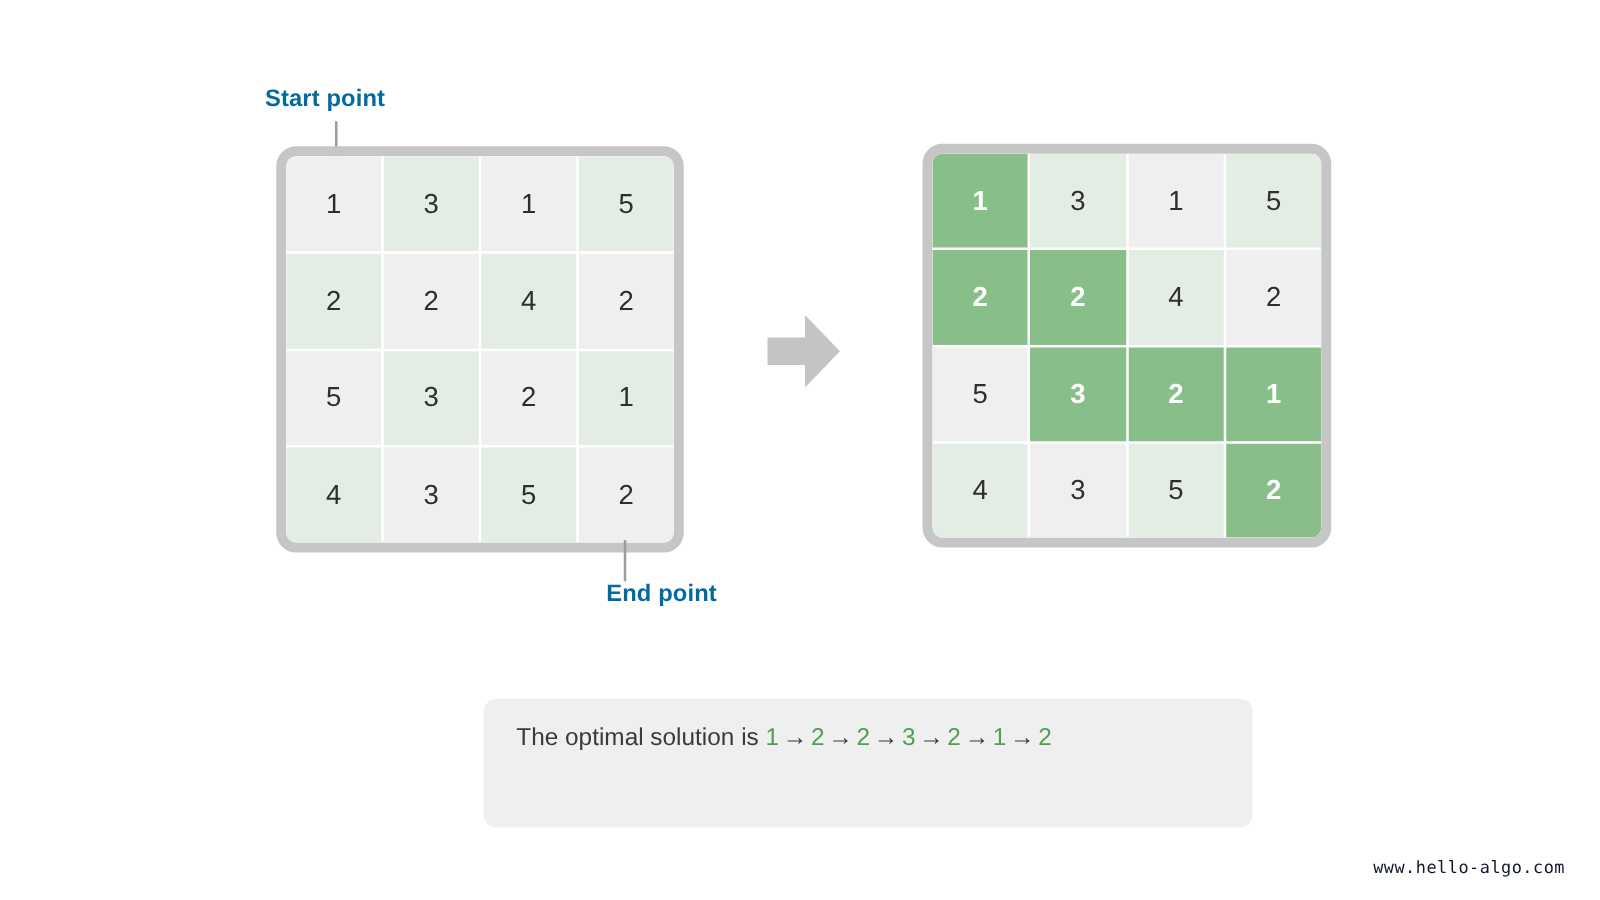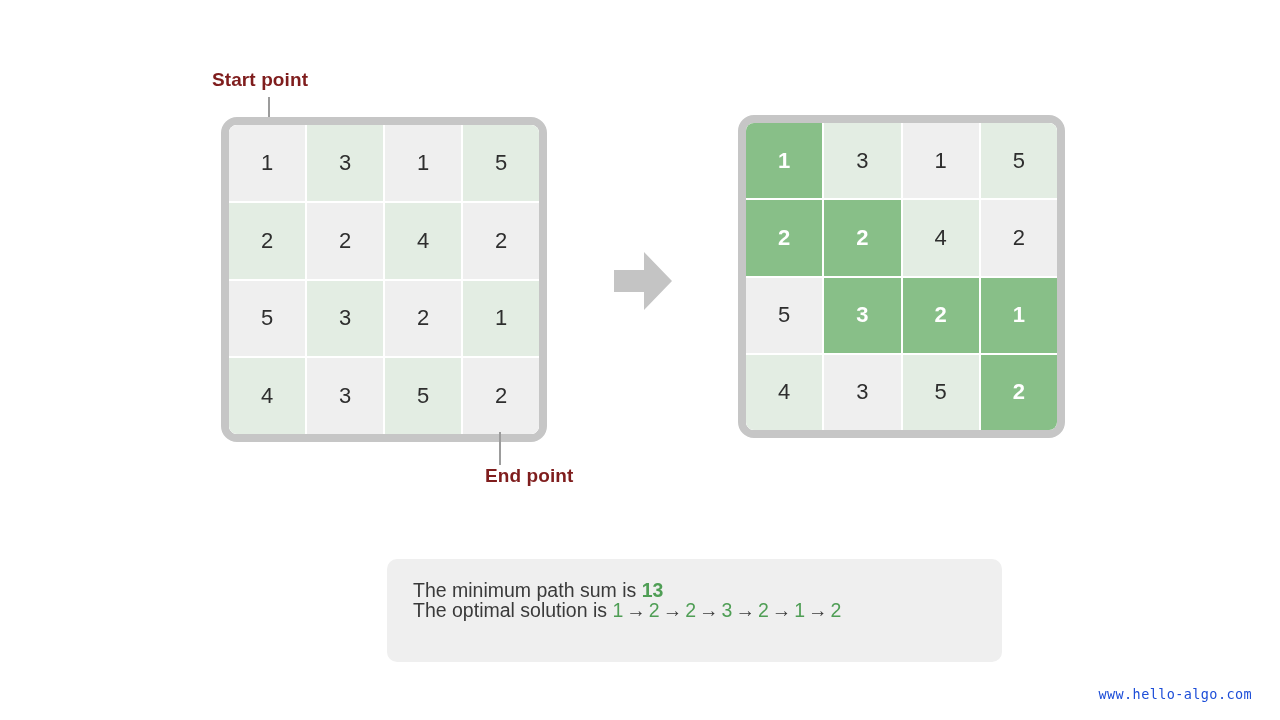--- a/index.html
+++ b/index.html
@@ -18,21 +18,21 @@
   .stage {
     position: absolute;
     inset: 0;
   }
 
   
   .anno-label {
     position: absolute;
     font-size: 19px;
     font-weight: bold;
-    color: #7f1d1d;
+    color: #0369a1;
     white-space: nowrap;
     letter-spacing: 0.1px;
   }
   .leader-line {
     position: absolute;
     width: 1.6px;
     background: #9c9c9c;
   }
 
   
@@ -107,21 +107,21 @@
     padding: 0 3px;
   }
 
   
   .watermark {
     position: absolute;
     right: 28px;
     bottom: 18px;
     font-family: "DejaVu Sans Mono", "Liberation Mono", monospace;
     font-size: 13.5px;
-    color: #1d4ed8;
+    color: #0f172a;
     letter-spacing: 0.4px;
   }
 </style>
 </head>
 <body>
 
 <div class="stage">
 
   <div class="anno-label" style="left:212px; top:69px;">Start point</div>
   <div class="leader-line" style="left:268px; top:97px; height:48px;"></div>
@@ -172,22 +172,19 @@
         <div class="cell hl">1</div>
         <div class="cell mint">4</div>
         <div class="cell pale">3</div>
         <div class="cell mint">5</div>
         <div class="cell hl">2</div>
       </div>
   </div>
 
   <div class="caption-box" style="left:387px; top:559px; width:615px; height:103px;">
     <div class="caption-line">
-      <span>The minimum path sum is </span><span class="accent">13</span>
-    </div>
-    <div class="caption-line">
       <span>The optimal solution is </span><span id="path-seq"><span class="seq-num">1</span><span class="seq-arrow">→</span><span class="seq-num">2</span><span class="seq-arrow">→</span><span class="seq-num">2</span><span class="seq-arrow">→</span><span class="seq-num">3</span><span class="seq-arrow">→</span><span class="seq-num">2</span><span class="seq-arrow">→</span><span class="seq-num">1</span><span class="seq-arrow">→</span><span class="seq-num">2</span></span>
     </div>
   </div>
 
   <div class="watermark">www.hello-algo.com</div>
 
 </div>
 
 </body></html>

